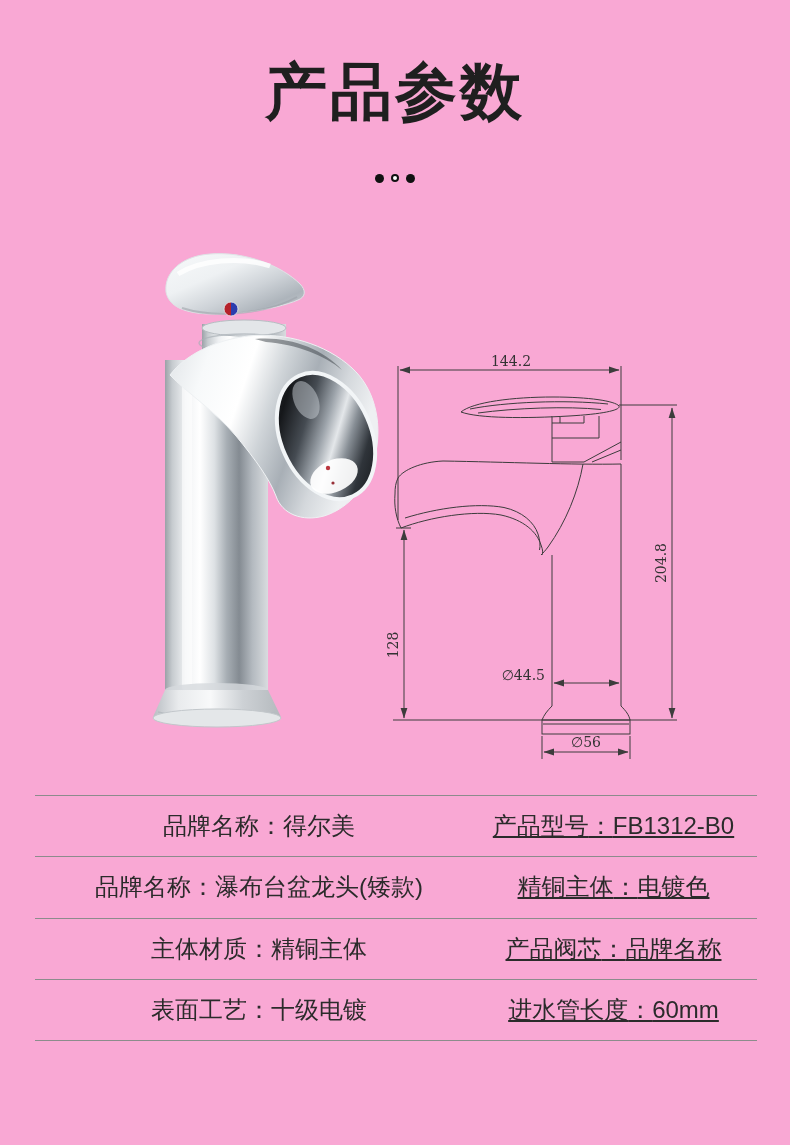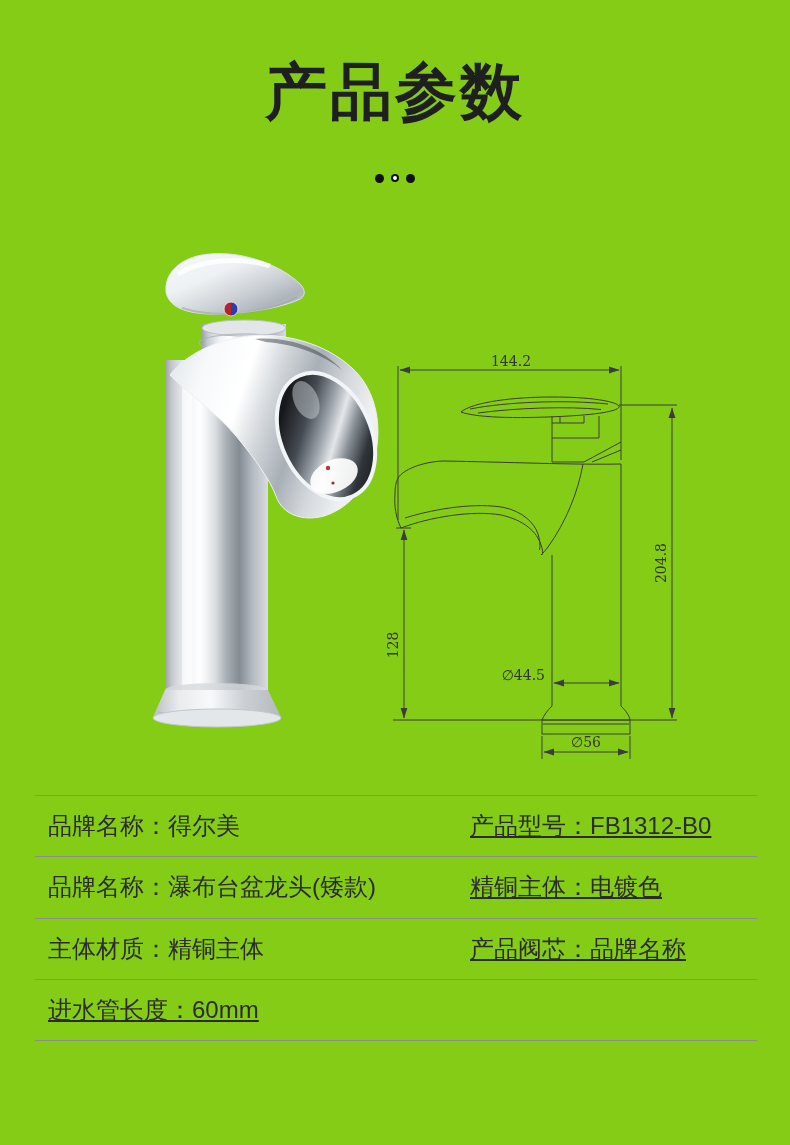--- a/index.html
+++ b/index.html
@@ -1,17 +1,17 @@
 <!DOCTYPE html>
 <html><head>
 <meta charset="utf-8">
 <style>
   html,body{margin:0;padding:0;background:#ffffff;}
   #root{
-    position:relative;width:790px;height:1145px;background:#84cc16;overflow:hidden;
+    position:relative;width:790px;height:1145px;background:#f9a8d4;overflow:hidden;
     font-family:"Liberation Sans","DejaVu Sans",sans-serif;color:#2b2b2b;
   }
   
   .page-title{
     position:absolute;top:56px;left:0;width:790px;text-align:center;
     font-size:62px;line-height:72px;font-weight:900;color:#1f1f1f;letter-spacing:3px;
   }
   .dots{
     position:absolute;top:172px;left:0;width:790px;height:12px;
     display:flex;justify-content:center;align-items:center;gap:7px;
@@ -20,21 +20,21 @@
   .dot.ring{background:#fff;border:2.5px solid #111;width:8px;height:8px;box-sizing:border-box;}
   
   .photo-svg{position:absolute;left:130px;top:240px;width:260px;height:500px;}
   .drawing-svg{position:absolute;left:385px;top:350px;width:320px;height:420px;}
   
   .specs{
     position:absolute;left:35px;top:795px;width:722px;height:245px;
     display:flex;flex-direction:column;border-bottom:1px solid #8c8c8c;
   }
   .spec-row{flex:1;display:flex;align-items:center;border-top:1px solid #8c8c8c;padding-left:13px;box-sizing:border-box;}
-  .spec-cell{font-size:24px;color:#2b2b2b;white-space:nowrap;}
+  .spec-cell{font-size:24px;color:#2b2b2b;white-space:nowrap;text-align:center;}
   .spec-cell.left{width:422px;flex:none;}
   .spec-cell.right{flex:1;text-decoration:underline;}
 </style>
 </head>
 <body>
 
 <div id="root">
 
   <div class="page-title">产品参数</div>
 
@@ -212,19 +212,22 @@
     <div class="spec-row">
       <div class="spec-cell left">
         <span>主体材质</span><span>：</span><span>精铜主体</span>
       </div>
       <div class="spec-cell right">
         <span>产品阀芯</span><span>：</span><span>品牌名称</span>
       </div>
     </div>
 
     <div class="spec-row">
+      <div class="spec-cell left">
+        <span>表面工艺</span><span>：</span><span>十级电镀</span>
+      </div>
       <div class="spec-cell right">
         <span>进水管长度</span><span>：</span><span>60mm</span>
       </div>
     </div>
 
   </div>
 </div>
 
 </body></html>

